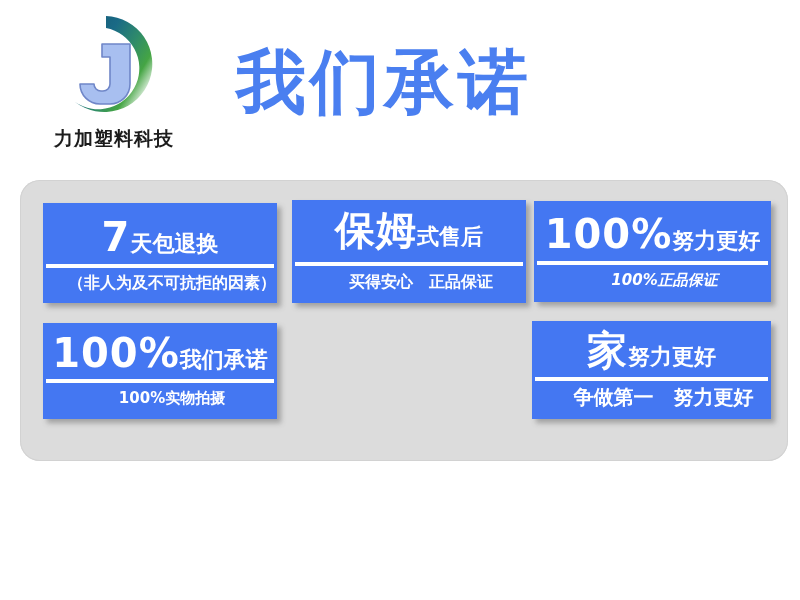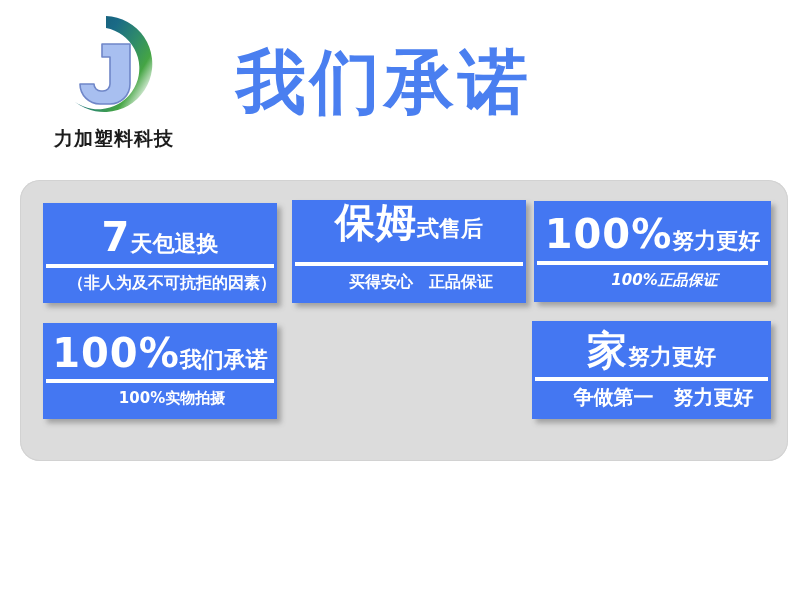--- a/index.html
+++ b/index.html
@@ -136,21 +136,21 @@
     padding-left: 24px;
   }
 
   
   #card-1 { left: 23px;  top: 23px;  width: 234px; height: 100px; }
   #card-1 .card-title   { top: 12px; }
   #card-1 .card-divider { top: 61px; }
   #card-1 .card-sub     { top: 70px; font-size: 16px; }
 
   #card-2 { left: 272px; top: 20px;  width: 234px; height: 103px; }
-  #card-2 .card-title   { top: 0; }
+  #card-2 .card-title   { top: 8px; }
   #card-2 .card-divider { top: 62px; }
   #card-2 .card-sub     { top: 72px; font-size: 16px; }
 
   #card-3 { left: 514px; top: 21px;  width: 237px; height: 101px; }
   #card-3 .card-title   { top: 11px; }
   #card-3 .card-divider { top: 60px; }
   #card-3 .card-sub     { top: 69px; font-style: italic; }
 
   #card-4 { left: 23px;  top: 143px; width: 234px; height: 96px; }
   #card-4 .card-title   { top: 8px; }

